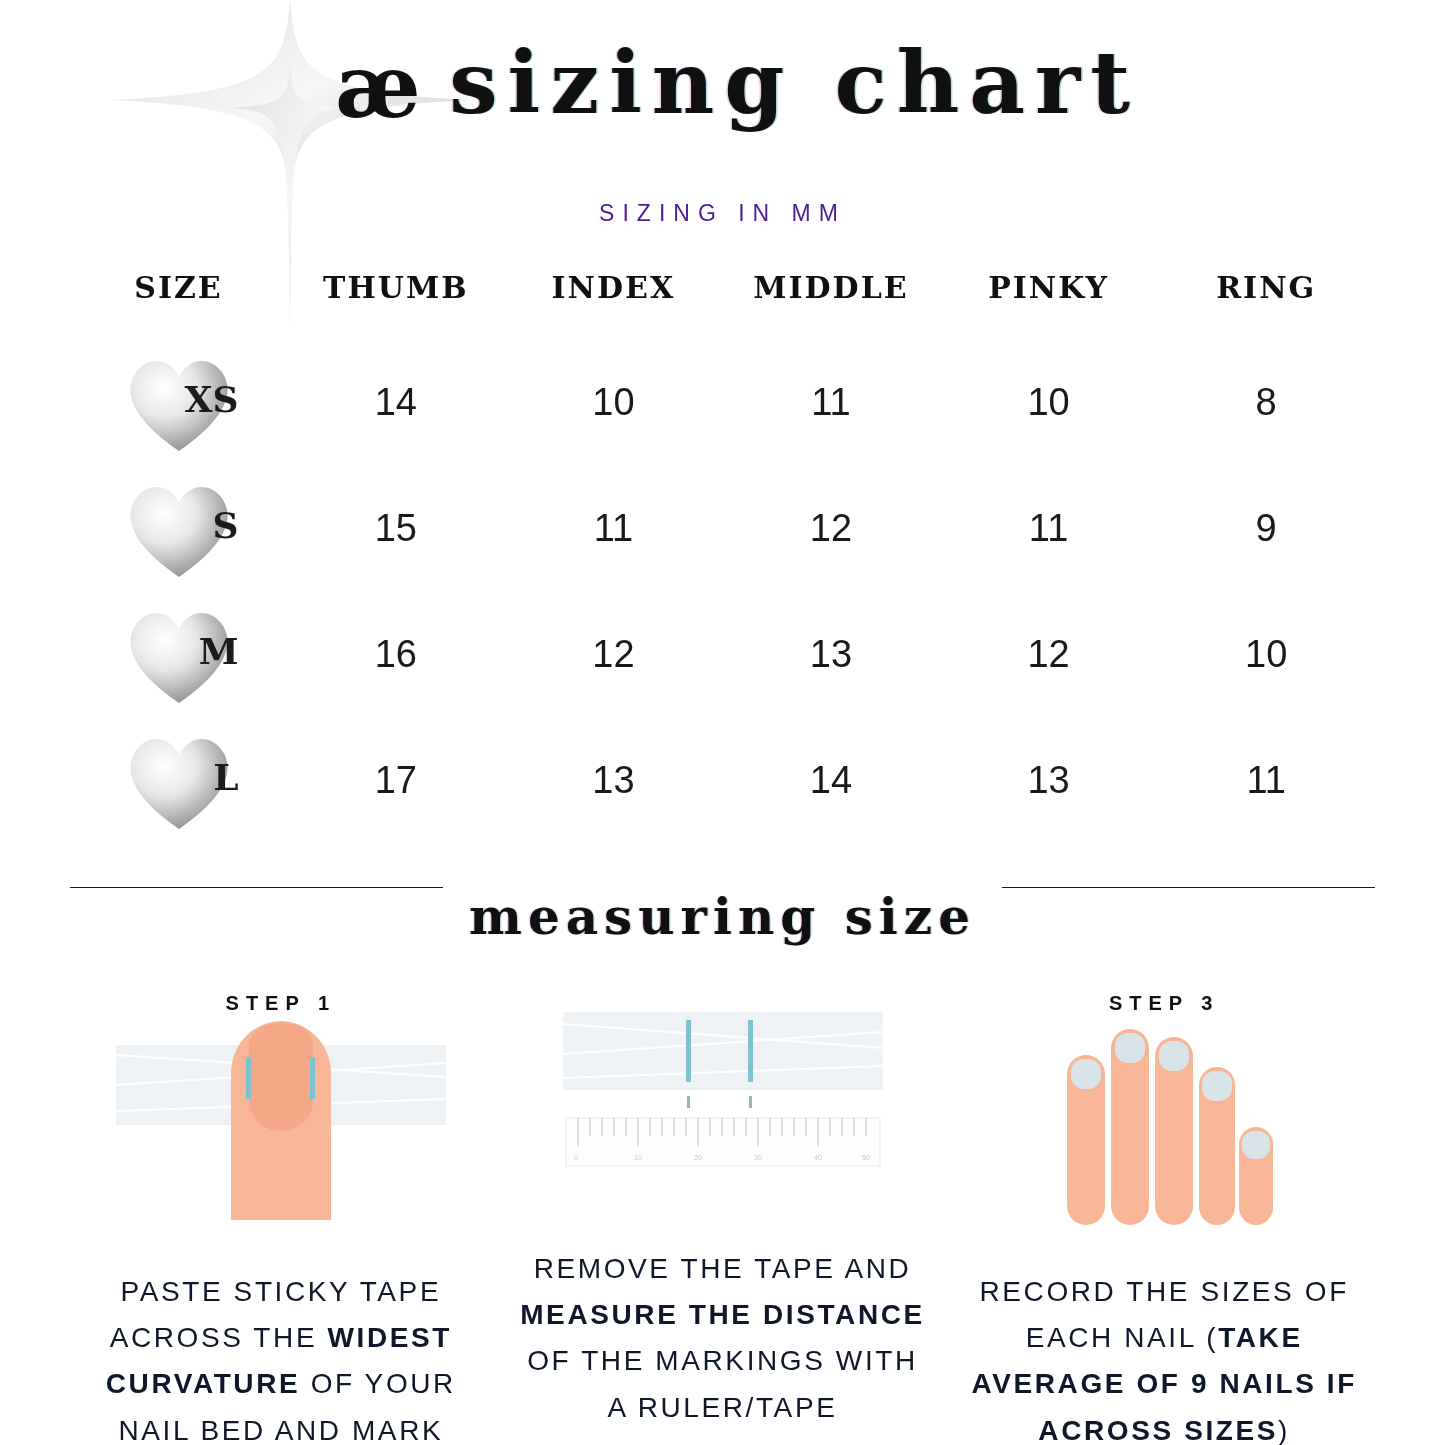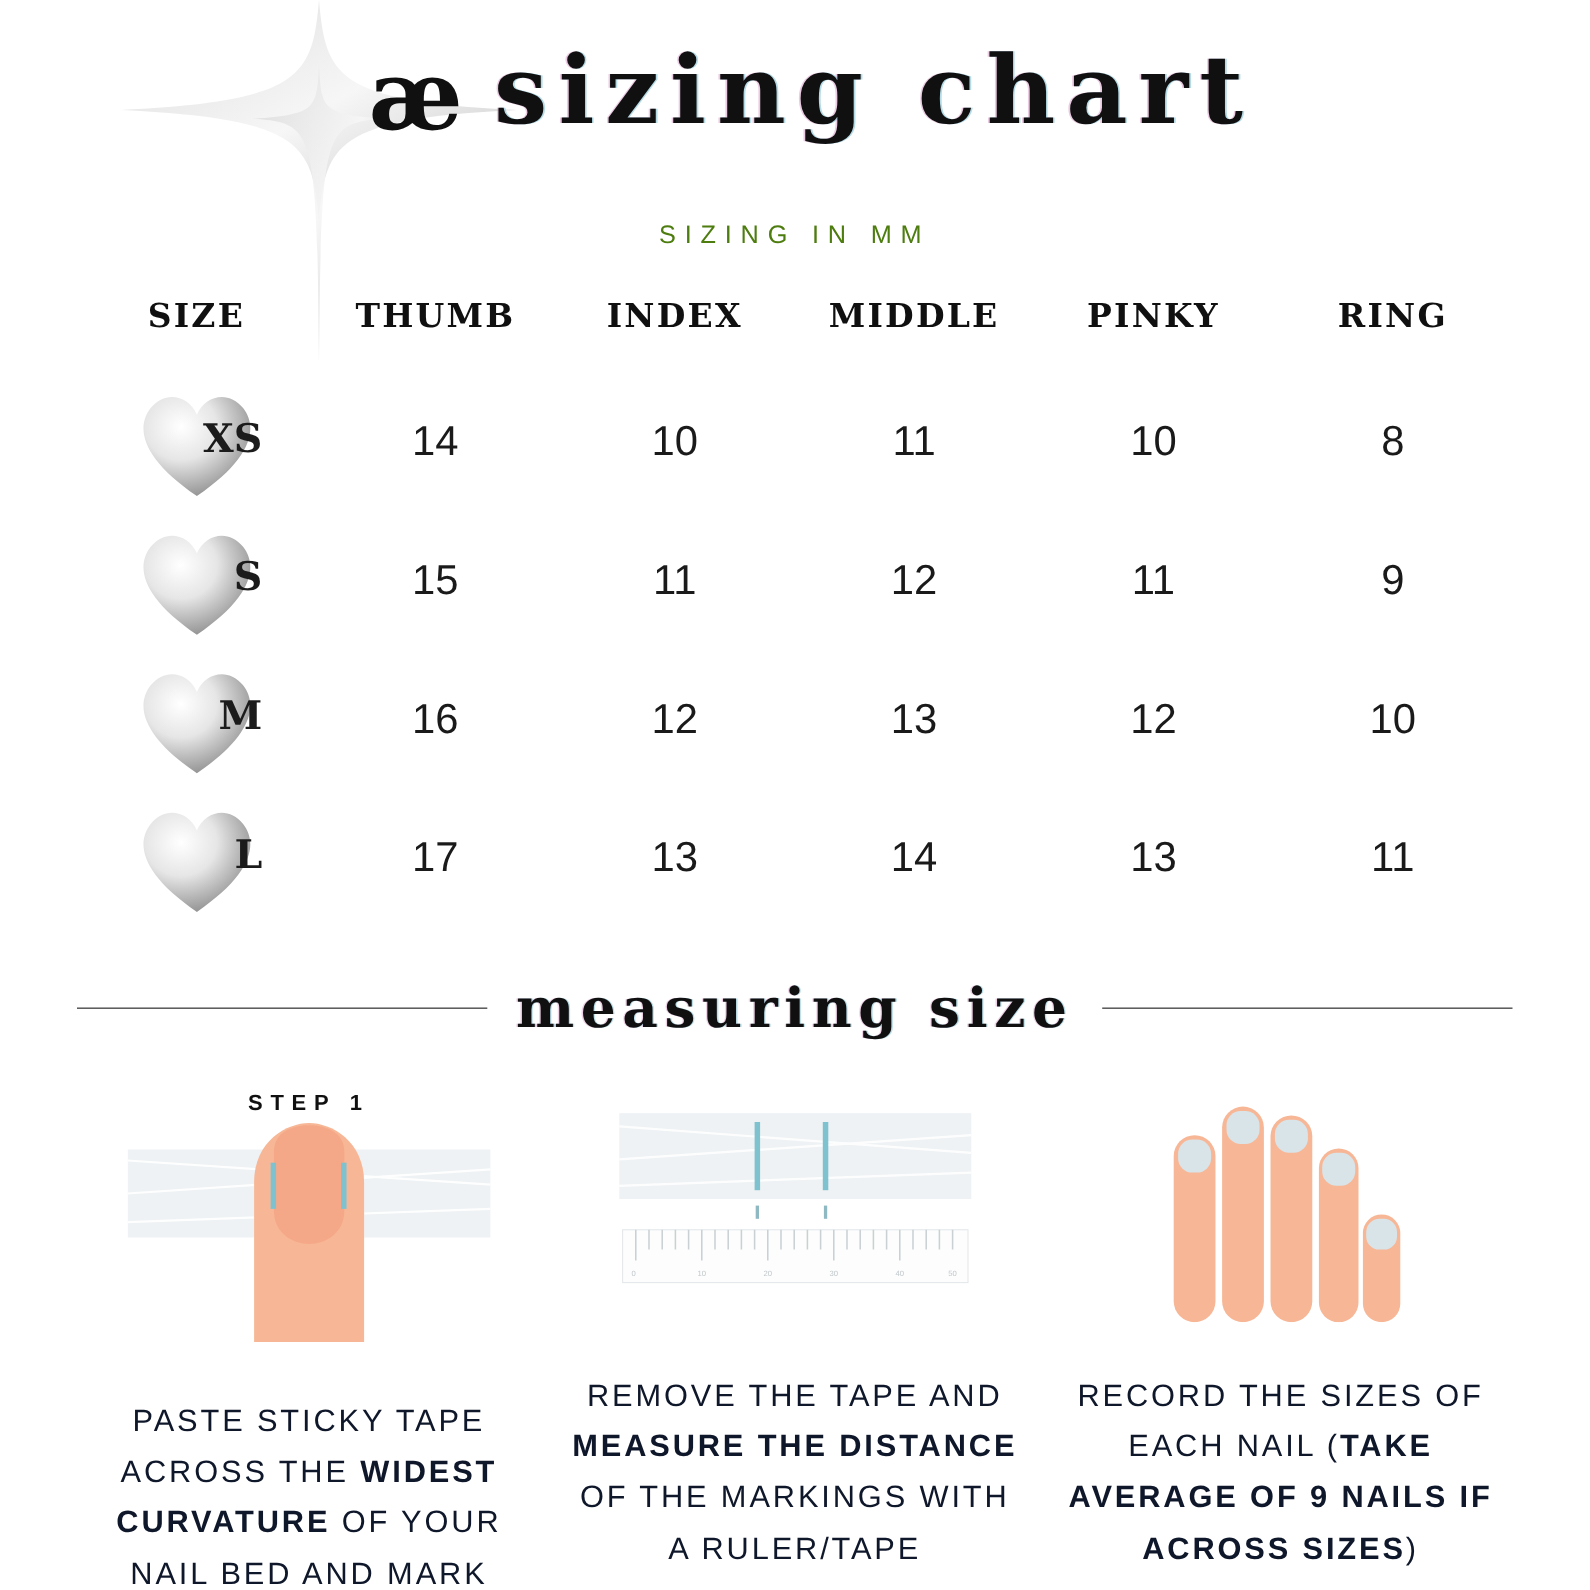--- a/index.html
+++ b/index.html
@@ -57,21 +57,21 @@
     margin-left: 26px;
     text-shadow: 1.5px 0 0 rgba(120,190,210,0.55), -1.5px 0 0 rgba(210,140,190,0.45);
   }
 
   .subtitle {
     text-align: center;
     font-size: 23px;
     letter-spacing: 8px;
     font-weight: 500;
     margin-top: 10px;
-    color: #4d7c0f;
+    color: #4c1d95;
   }
 
   
   .table-wrap {
     margin-top: 42px;
     padding: 0 70px;
   }
   table.sizing {
     width: 100%;
     border-collapse: collapse;
@@ -113,21 +113,21 @@
     font-weight: 700;
     font-size: 36px;
     color: #1b1b1b;
     z-index: 3;
   }
 
   
   .measuring-row {
     margin-top: 44px;
     display: flex;
-    align-items: center;
+    align-items: flex-start;
     padding: 0 70px;
   }
   .rule {
     flex: 1;
     height: 1px;
     background: #1a1a1a;
   }
   .measuring-title {
     font-family: "DejaVu Serif", serif;
     font-size: 50px;
@@ -325,20 +325,21 @@
             <text x="304" y="168">50</text>
         </g>
       </svg>
     </div>
     <div class="step-text">
       <span>REMOVE THE TAPE AND </span><b>MEASURE THE DISTANCE</b><span> OF THE MARKINGS WITH A RULER/TAPE</span>
     </div>
   </div>
 
   <div class="step">
+    <div class="step-title">STEP 3</div>
     <div class="step-art">
       <svg width="330" height="210" viewBox="0 0 330 210">
         <g fill="#f7b796">
           <rect x="68" y="40" width="38" height="170" rx="19"></rect>
           <rect x="112" y="14" width="38" height="196" rx="19"></rect>
           <rect x="156" y="22" width="38" height="188" rx="19"></rect>
           <rect x="200" y="52" width="36" height="158" rx="18"></rect>
           <rect x="240" y="112" width="34" height="98" rx="17"></rect>
         </g>
         <g fill="#d9e4e8">

